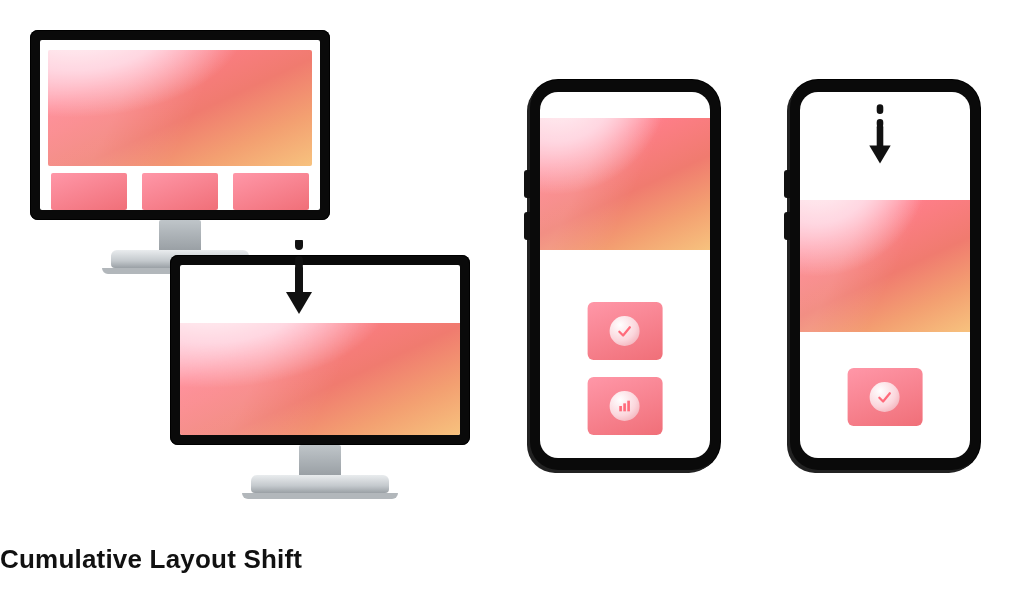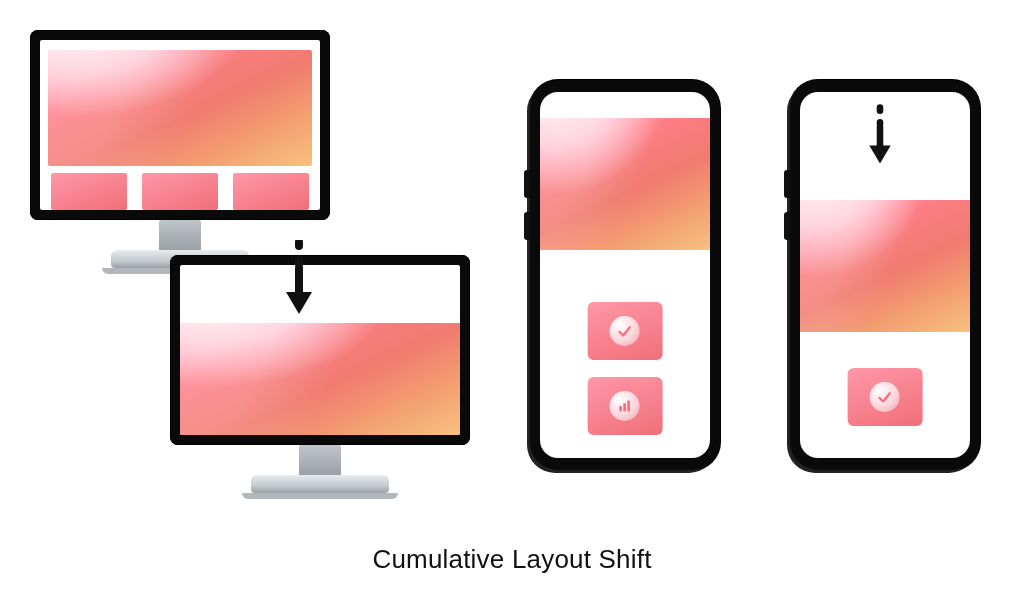--- a/index.html
+++ b/index.html
@@ -10,25 +10,24 @@
     font-family: "Segoe UI", "Helvetica Neue", Arial, sans-serif;
     position: relative;
     overflow: hidden;
   }
 
   
   .caption {
     position: absolute;
     left: 0; right: 0;
     bottom: 22px;
-    text-align: center;
     font-size: 26px;
     color: #111;
     letter-spacing: 0.2px;
-    font-weight: 400;
+    font-weight: 700;
   }
 
   
   .monitor {
     position: absolute;
   }
   .m-bezel {
     background: #0a0a0a;
     border-radius: 8px;
     padding: 10px;

